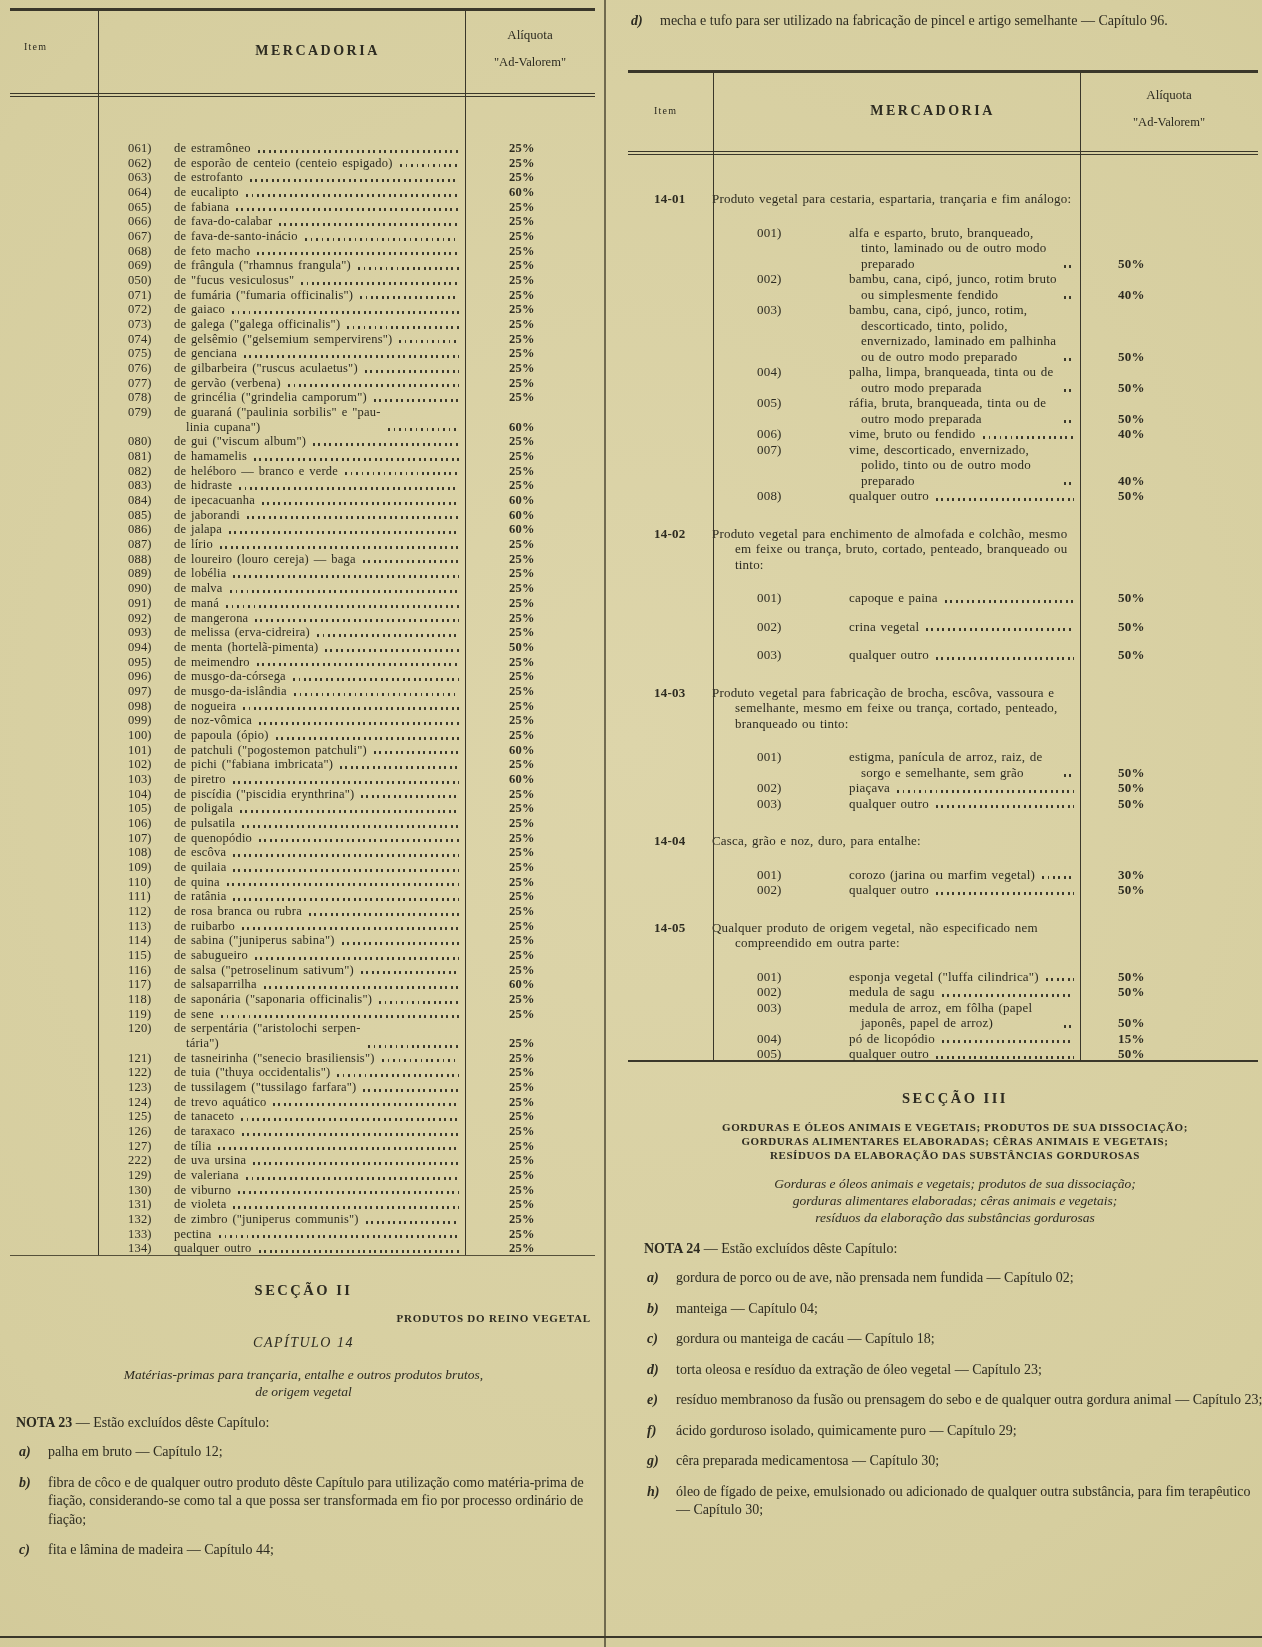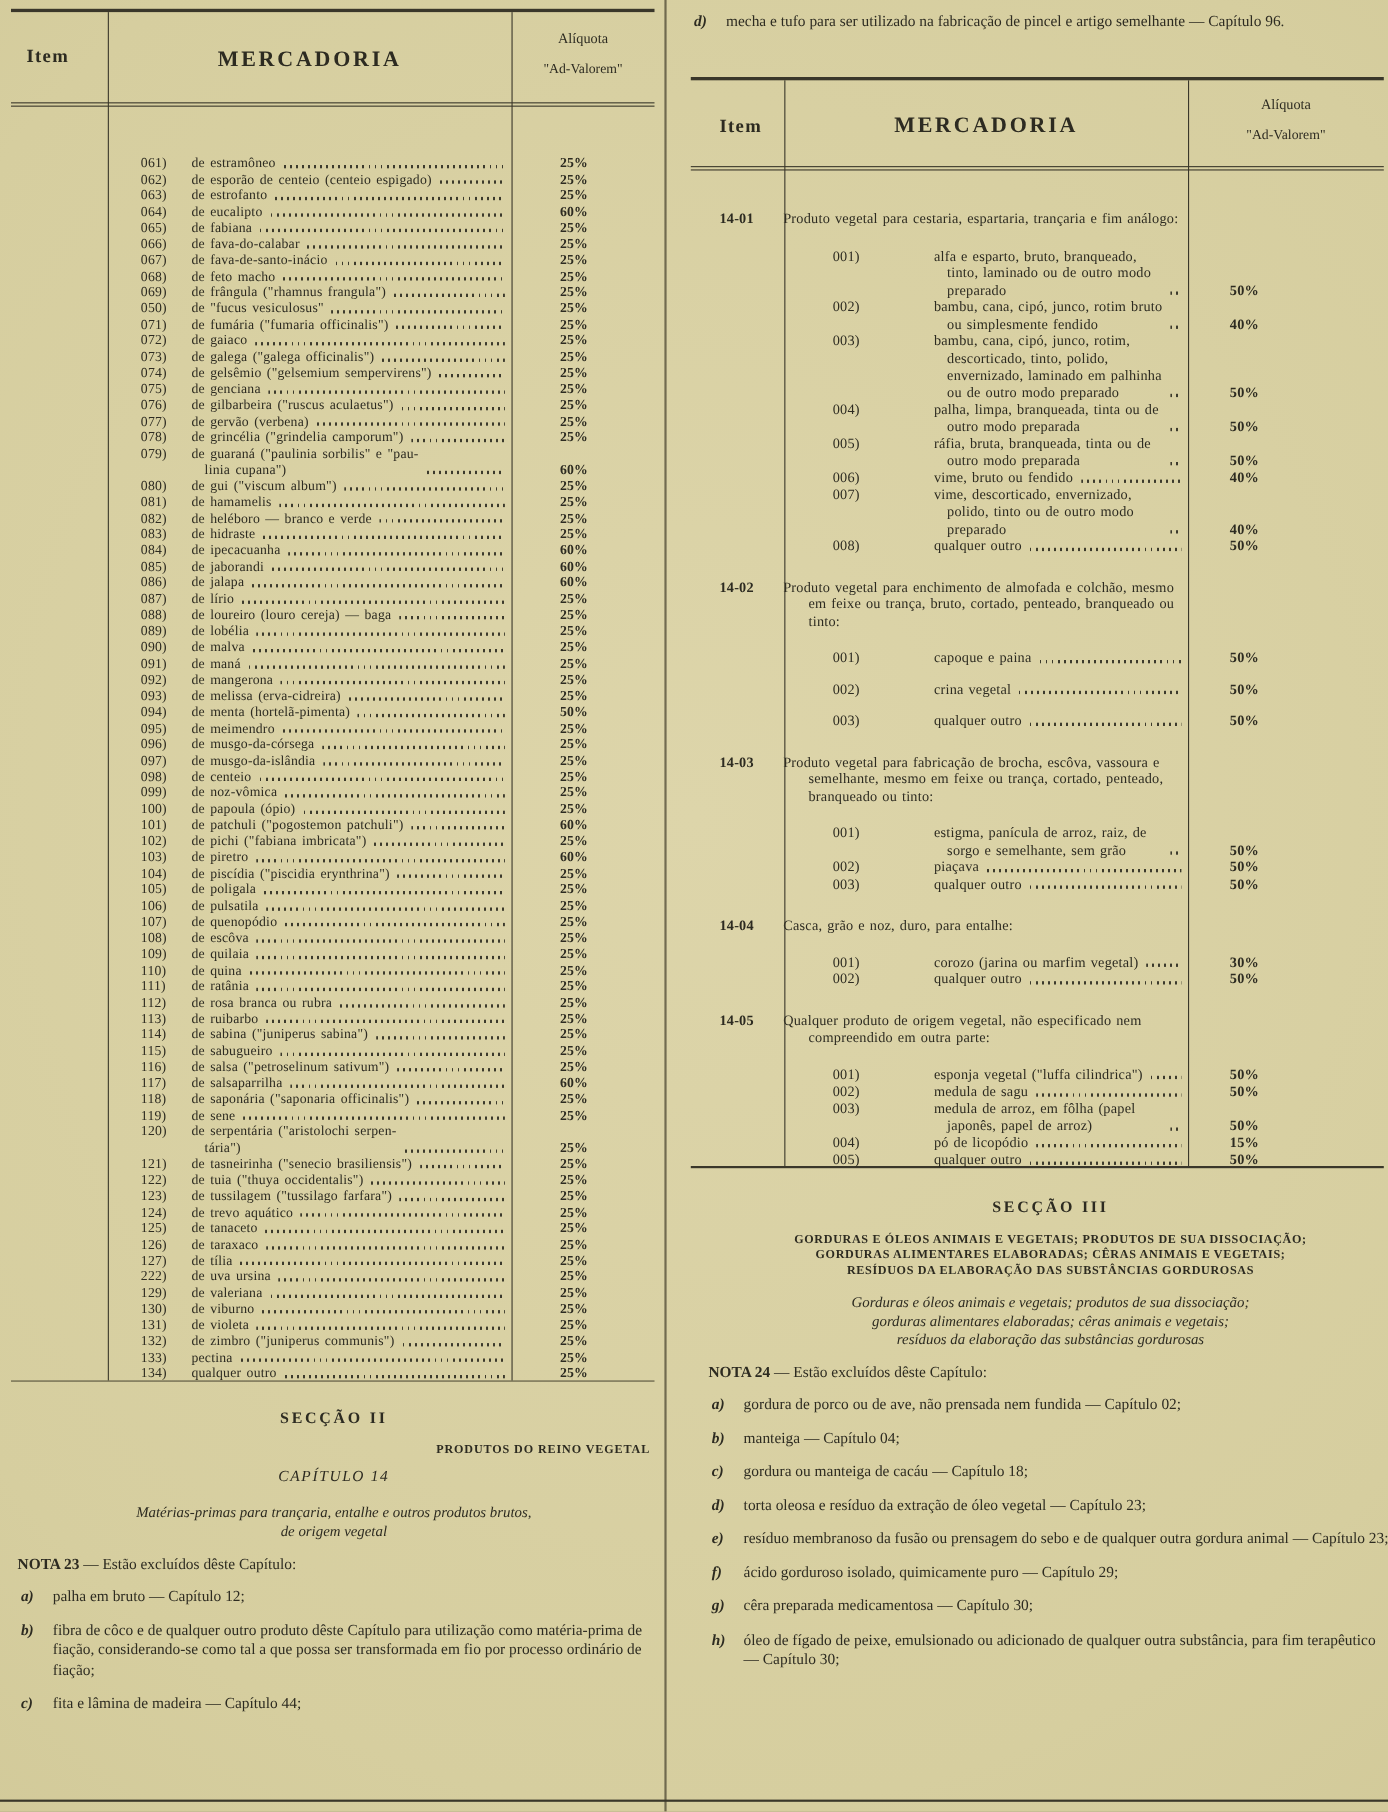--- a/index.html
+++ b/index.html
@@ -17,23 +17,23 @@
 
   
   .vline{position:absolute;top:0;bottom:0;width:1px;background:#3a372a;}
   .ltable{position:absolute;top:8px;left:0;width:585px;height:1248px;border-top:3px solid #3a372a;border-bottom:1px solid #55503a;box-sizing:border-box;}
   .ltable .v1{left:88px;} .ltable .v2{left:455px;}
   .rtable{position:absolute;top:70px;left:0;width:630px;height:992px;border-top:3px solid #3a372a;border-bottom:2px solid #3a372a;box-sizing:border-box;}
   .rtable .v1{left:85px;} .rtable .v2{left:452px;}
 
   .thead{position:relative;border-bottom:4px double #3a372a;}
   .ltable .thead{height:82px;} .rtable .thead{height:78px;}
-  .h-item{position:absolute;font-size:17px;letter-spacing:1.2px;font-weight:bold;}
+  .h-item{position:absolute;font-size:10px;letter-spacing:1.2px;}
   .ltable .h-item{left:14px;top:30px;} .rtable .h-item{left:26px;top:32px;}
-  .h-merc{position:absolute;text-align:center;font-weight:bold;font-size:20px;letter-spacing:2.5px;}
+  .h-merc{position:absolute;text-align:center;font-weight:bold;font-size:14px;letter-spacing:2.5px;margin-left:36px;}
   .ltable .h-merc{left:88px;width:367px;top:32px;} .rtable .h-merc{left:85px;width:367px;top:30px;}
   .h-al1{position:absolute;text-align:center;font-size:13px;}
   .h-al2{position:absolute;text-align:center;font-size:12.5px;}
   .ltable .h-al1{left:455px;width:130px;top:16px;} .ltable .h-al2{left:455px;width:130px;top:44px;}
   .rtable .h-al1{left:452px;width:178px;top:14px;} .rtable .h-al2{left:452px;width:178px;top:42px;}
 
   
   .ltbody{padding-top:44px;font-size:12.5px;line-height:14.67px;letter-spacing:.2px;word-spacing:1.5px;}
   .lrow{display:flex;align-items:flex-end;padding-left:118px;}
   .rnum{width:46px;flex-shrink:0;align-self:flex-start;}
@@ -388,21 +388,21 @@
             <span class="rnum">097)</span>
             <span class="rtxtwrap">
               <span class="rtxt">de musgo-da-islândia</span>
               <span class="leader"></span>
             </span>
             <span class="lrate">25%</span>
           </div>
           <div class="lrow">
             <span class="rnum">098)</span>
             <span class="rtxtwrap">
-              <span class="rtxt">de centeio</span>
+              <span class="rtxt">de nogueira</span>
               <span class="leader"></span>
             </span>
             <span class="lrate">25%</span>
           </div>
           <div class="lrow">
             <span class="rnum">099)</span>
             <span class="rtxtwrap">
               <span class="rtxt">de noz-vômica</span>
               <span class="leader"></span>
             </span>

